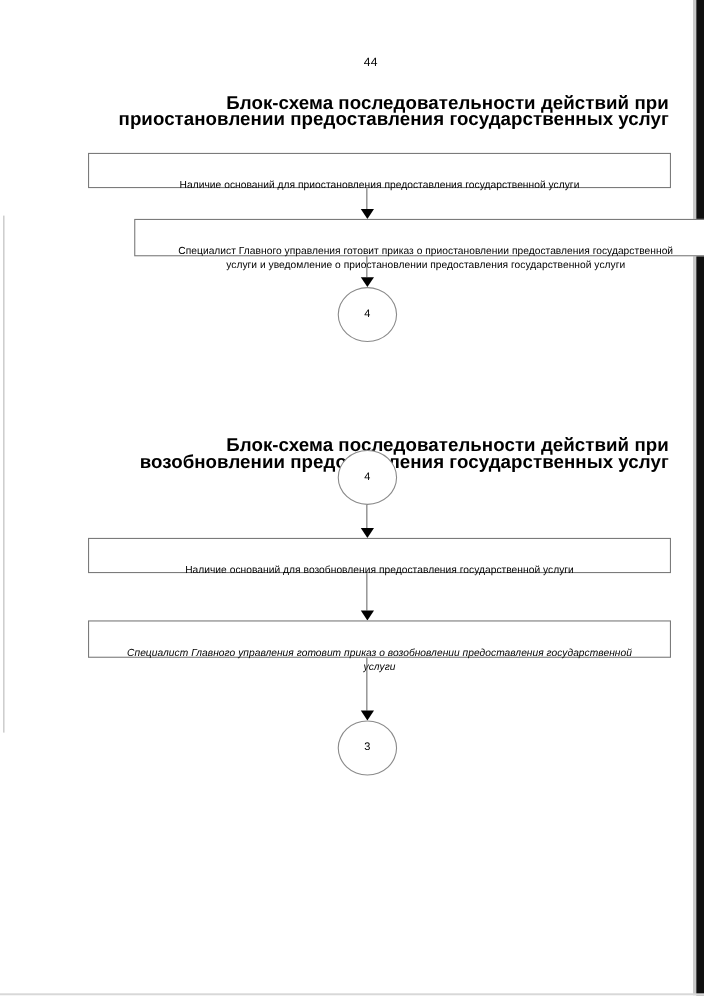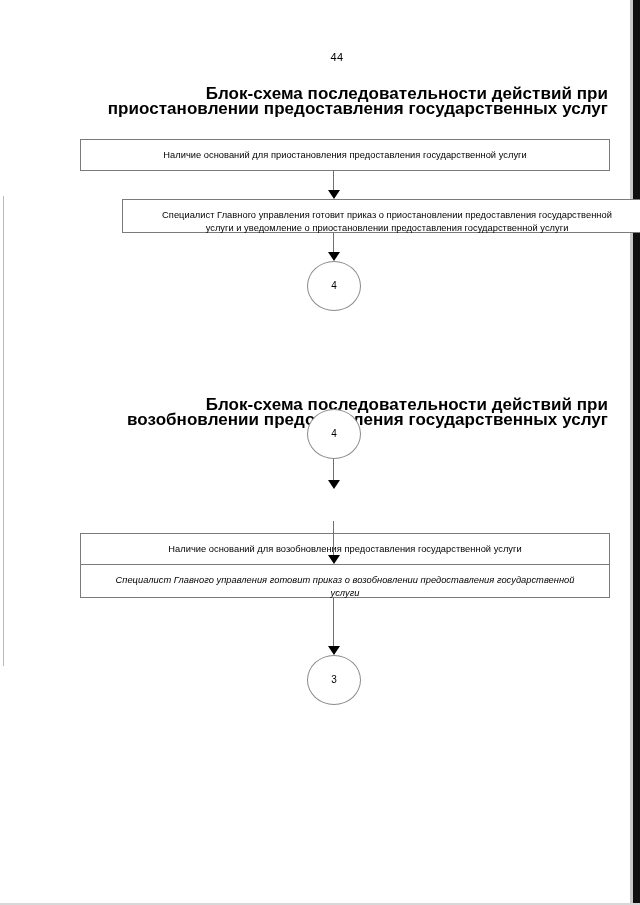--- a/index.html
+++ b/index.html
@@ -84,33 +84,33 @@
 
   
   .node-box {
     position: absolute;
     box-sizing: border-box;
     border: 1px solid #7b7b7b;
     background: #ffffff;
     display: flex;
     align-items: flex-start;
     justify-content: center;
-    padding-top: 9px;
+    padding-top: 22px;
   }
   .node-box .node-text {
     font-size: 9.3px;
     line-height: 13px;
     text-align: center;
     width: 88%;
     letter-spacing: 0.03px;
   }
 
   .box-1 { left: 80px; top: 139px; width: 530px; height: 32px; }
   .box-2 { left: 80px; top: 199px; width: 530px; height: 34px; margin-left: 42px; }
-  .box-3 { left: 80px; top: 489px; width: 530px; height: 32px; margin-top: 44px; }
+  .box-3 { left: 80px; top: 489px; width: 530px; height: 32px; }
   .box-4 { left: 80px; top: 564px; width: 530px; height: 34px; font-style: italic; }
 
   
   .node-circle {
     position: absolute;
     box-sizing: border-box;
     width: 54px;
     height: 50px;
     border: 1px solid #8a8a8a;
     border-radius: 50%;

